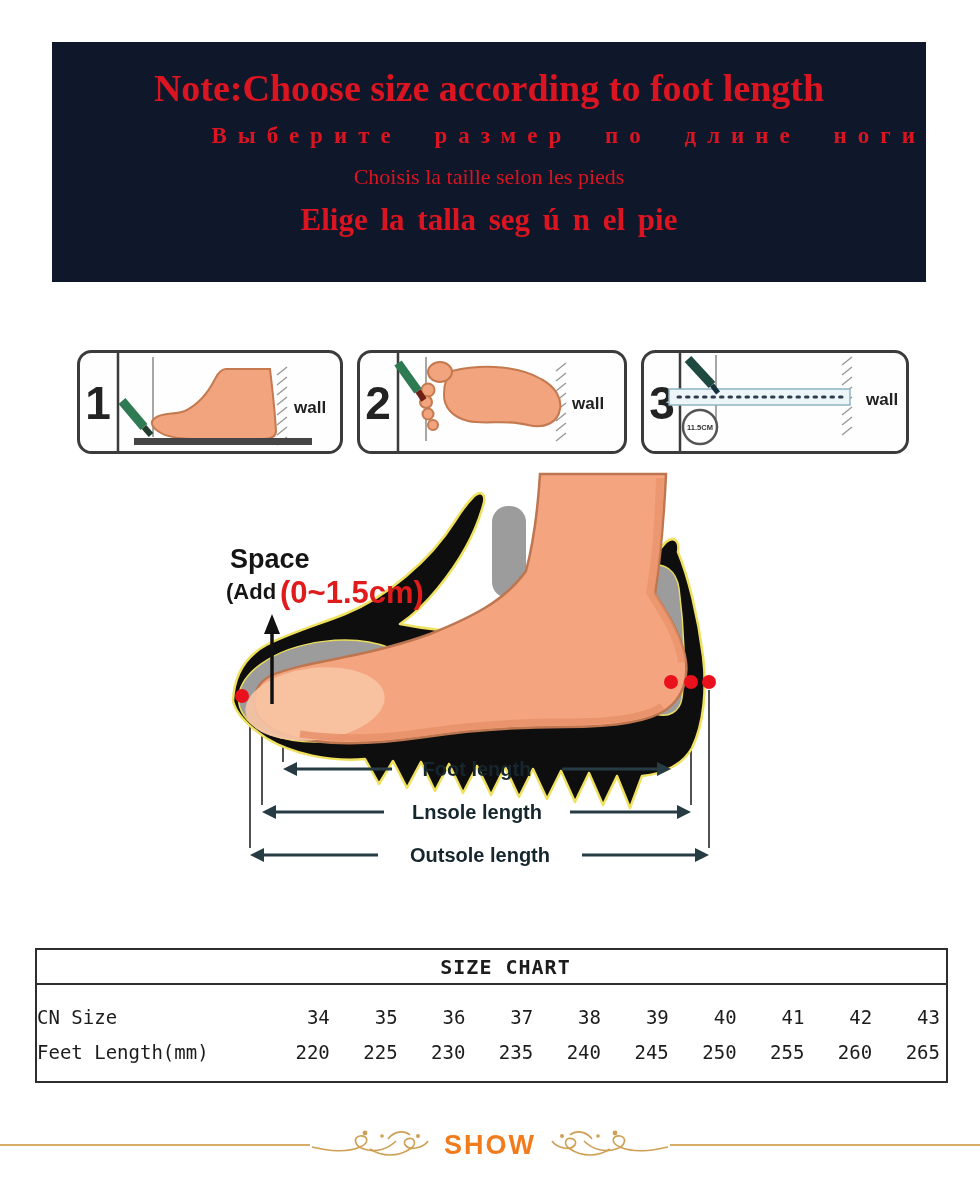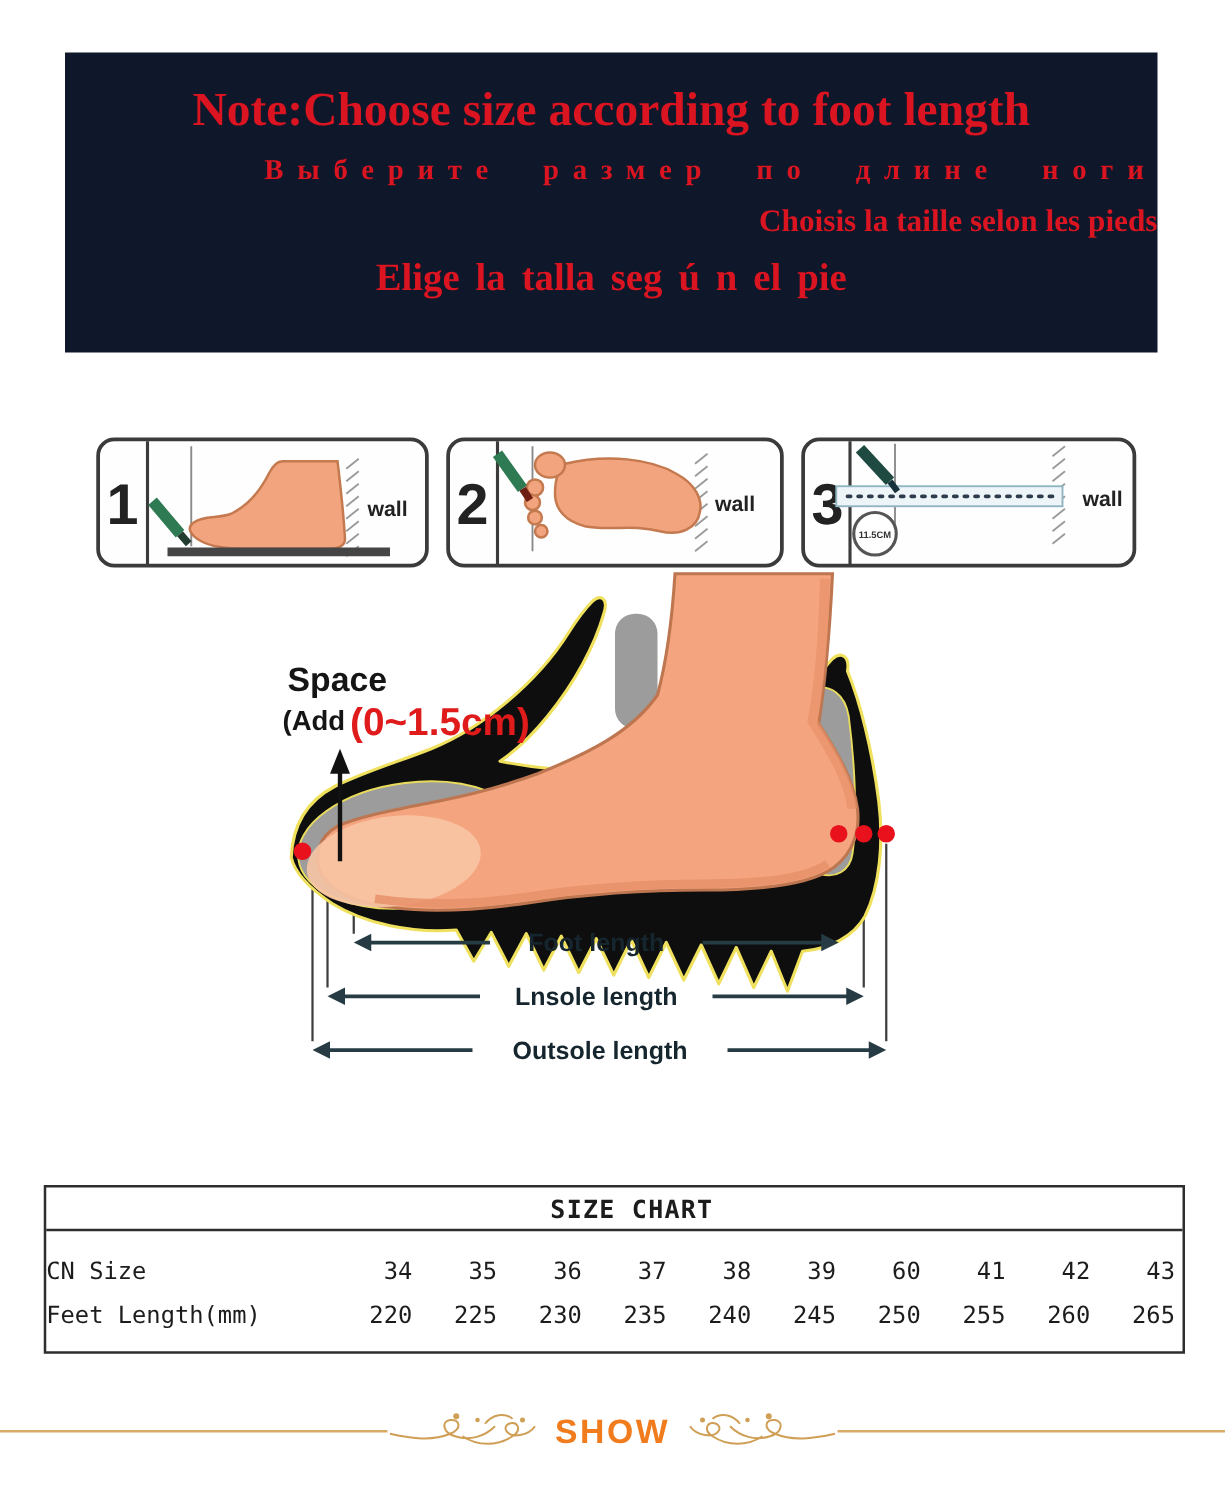--- a/index.html
+++ b/index.html
@@ -4,27 +4,27 @@
 <style>
   html,body{margin:0;padding:0;background:#fff;}
   .page{position:relative;width:980px;height:1203px;background:#ffffff;overflow:hidden;
         font-family:"Liberation Sans",sans-serif;}
   
   .note-box{position:absolute;left:52px;top:42px;width:874px;height:240px;
             background:#0f172a;text-align:center;color:#da1420;}
   .h-title{margin-top:26px;font-family:"Liberation Serif",serif;font-weight:bold;font-size:38px;line-height:1.1;}
   .h-ru{margin-top:13px;font-family:"Liberation Serif",serif;font-weight:bold;font-size:23px;
         letter-spacing:11px;word-spacing:16px;text-align:right;}
-  .h-fr{margin-top:15px;font-family:"Liberation Serif",serif;font-weight:bold;font-size:25px;text-align:right;}
+  .h-fr{margin-top:15px;font-family:"Liberation Serif",serif;font-weight:normal;font-size:22px;}
   .h-es{margin-top:12px;font-family:"Liberation Serif",serif;font-weight:bold;font-size:31px;word-spacing:5px;}
   
   .steps{position:absolute;left:76px;top:349px;width:842px;display:flex;gap:12px;}
   .steps svg{display:block;}
   
-  .diagram{position:absolute;left:0;top:451px;width:980px;height:422px;}
+  .diagram{position:absolute;left:0;top:466px;width:980px;height:422px;}
   
   .size-table{position:absolute;left:35px;top:948px;width:909px;border:2px solid #2e2e2e;background:#fff;
               font-family:"DejaVu Sans Mono",monospace;color:#1c1c1c;}
   .t-head{height:33px;border-bottom:2px solid #2e2e2e;display:flex;align-items:center;justify-content:center;
           font-size:20px;font-weight:bold;letter-spacing:1px;padding-left:28px;}
   .t-body{padding:14px 6px 12px 0;}
   .t-row{display:flex;align-items:center;height:35px;font-size:19px;}
   .t-label{width:225px;text-align:left;white-space:nowrap;}
   .t-cell{flex:1;text-align:right;}
   
@@ -193,21 +193,21 @@
     <div class="t-head">SIZE CHART</div>
     <div class="t-body">
       <div class="t-row">
         <div class="t-label">CN Size</div>
         <div class="t-cell">34</div>
         <div class="t-cell">35</div>
         <div class="t-cell">36</div>
         <div class="t-cell">37</div>
         <div class="t-cell">38</div>
         <div class="t-cell">39</div>
-        <div class="t-cell">60</div>
+        <div class="t-cell">40</div>
         <div class="t-cell">41</div>
         <div class="t-cell">42</div>
         <div class="t-cell">43</div>
       </div>
       <div class="t-row">
         <div class="t-label">Feet Length(mm)</div>
         <div class="t-cell">220</div>
         <div class="t-cell">225</div>
         <div class="t-cell">230</div>
         <div class="t-cell">235</div>

